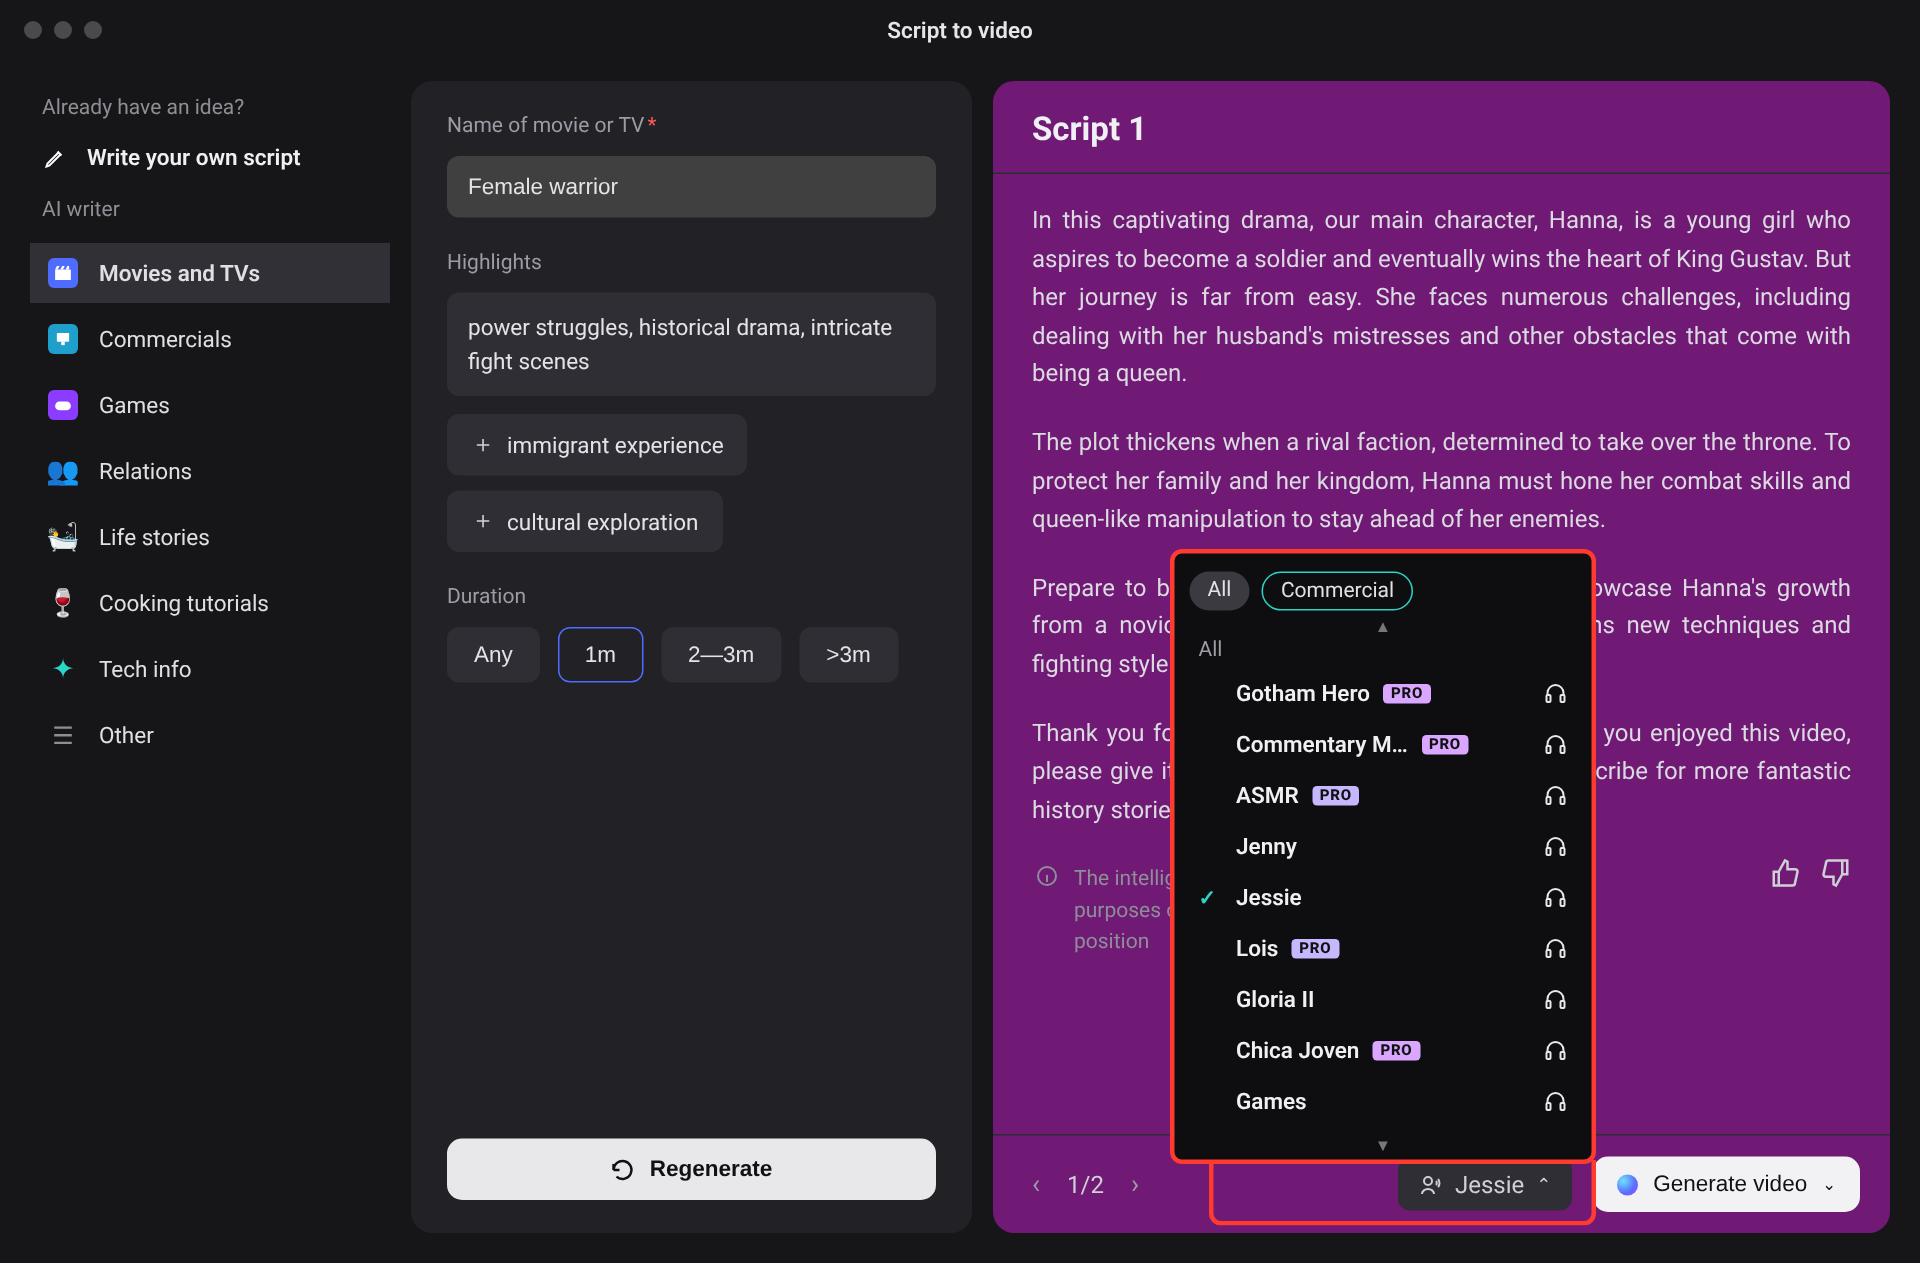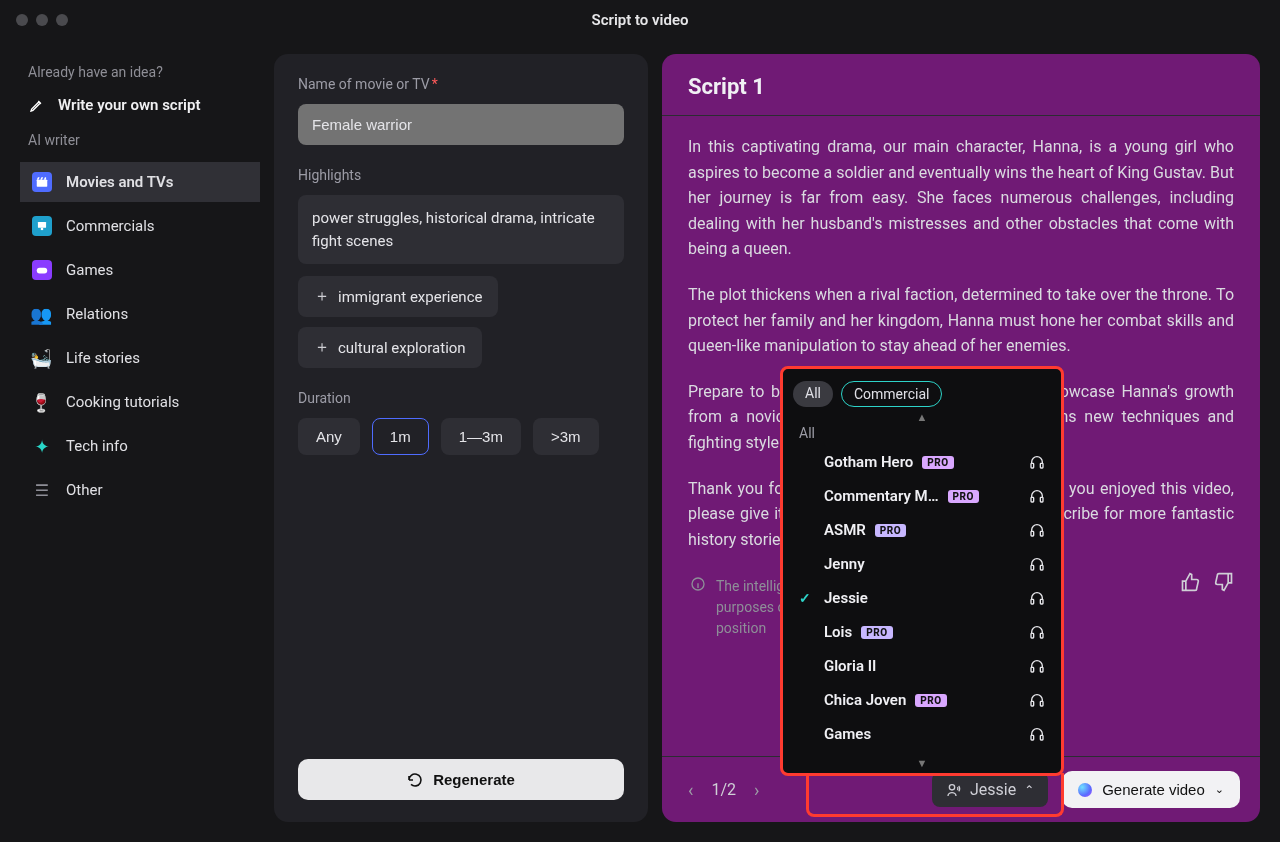--- a/index.html
+++ b/index.html
@@ -68,21 +68,21 @@
     flex: 0 0 374px;
     background: #212126;
     border-radius: 14px;
     padding: 22px 24px;
     display:flex; flex-direction:column;
     position: relative;
   }
   .field-label { color:#9c9ca6; font-size:14px; margin-bottom:12px; }
   .req-star { color:#ff5a5a; margin-left:2px; }
   .text-input {
-    width:100%; background:#737373; border:none; border-radius:8px;
+    width:100%; background:#404040; border:none; border-radius:8px;
     padding:12px 14px; color:#e4e4e8; font-size:15px; outline:none;
   }
   .text-area {
     width:100%; background:#2e2e34; border:none; border-radius:8px;
     padding:12px 14px; color:#e4e4e8; font-size:15px; outline:none;
     resize:none; line-height:1.5; font-family:inherit;
   }
   .gap { height:22px; }
   .chips { display:flex; flex-wrap:wrap; gap:10px; }
   .chip {
@@ -294,21 +294,21 @@
         <span class="plus">＋</span>
         <span>cultural exploration</span>
       </div>
     </div>
     <div class="gap"></div>
 
     <div class="field-label">Duration</div>
     <div class="duration-row">
       <button class="dur-btn">Any</button>
       <button class="dur-btn active">1m</button>
-      <button class="dur-btn">1—3m</button>
+      <button class="dur-btn">2—3m</button>
       <button class="dur-btn">&gt;3m</button>
     </div>
 
     <button class="regen-btn">
       <svg width="16" height="16" viewBox="0 0 24 24" fill="none" stroke="#111" stroke-width="2.4">
           <path d="M3 12a9 9 0 1 1 3 6.7M3 12V6m0 6h6"></path>
         </svg>
       <span>Regenerate</span>
     </button>
   </section>

